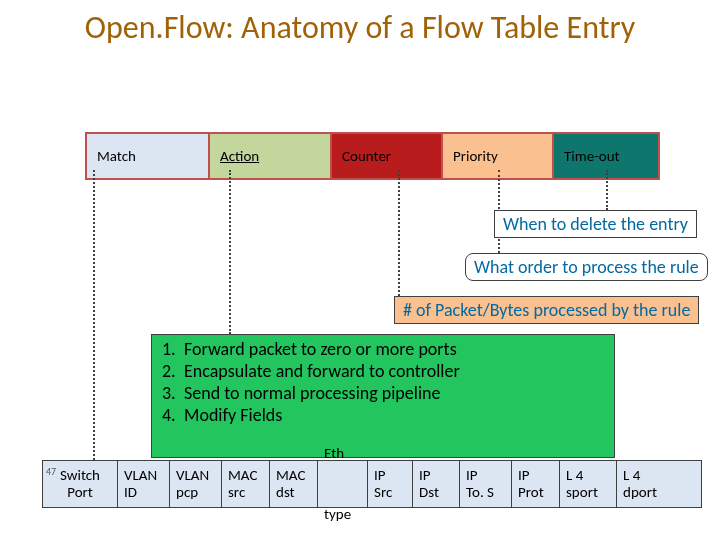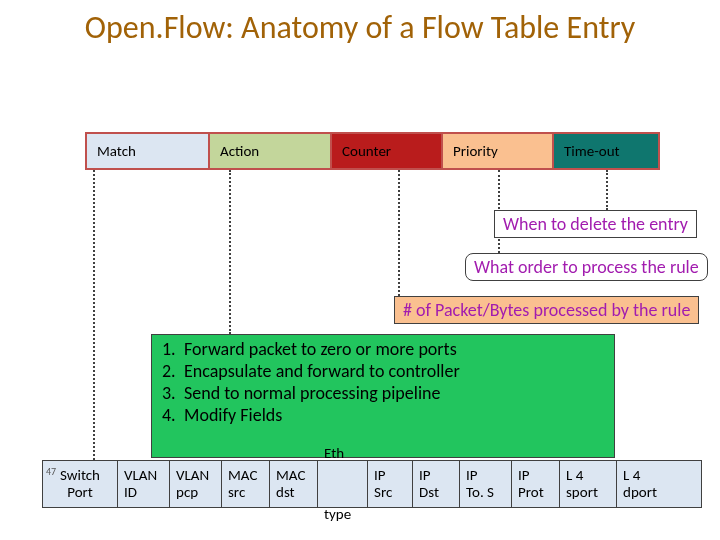--- a/index.html
+++ b/index.html
@@ -19,51 +19,51 @@
     line-height: 1.15;
     color: #a16207;
   }
 
   
   .fields {
     position: absolute;
     top: 132px;
     left: 85px;
     width: 577px;
-    height: 38px;
+    height: 48px;
     display: flex;
   }
   .field {
     border: 2px solid #c0504d;
     display: flex;
     align-items: center;
     padding-left: 10px;
     font-size: 15px;
     color: #000;
   }
   .f-match   { width: 125px; background: #dce6f2; }
-  .f-action  { width: 124px; background: #c3d69b; margin-left: -2px; }
+  .f-action  { width: 124px; background: #c3d69b; margin-left: -2px; text-decoration: underline; }
   .f-counter { width: 113px; background: #b91c1c; margin-left: -2px; }
   .f-priority{ width: 113px; background: #fac090; margin-left: -2px; }
   .f-timeout { width: 108px; background: #0f766e; margin-left: -2px; }
 
   
   .vline {
     position: absolute;
     border-left: 2px dotted #404040;
     width: 0;
   }
 
   
   .callout {
     position: absolute;
     border: 1.5px solid #404040;
     background: #fff;
     font-size: 18px;
-    color: #a21caf;
+    color: #0369a1;
     padding: 2px 8px;
     white-space: nowrap;
   }
   .c-timeout  { top: 210px; left: 494px; }
   .c-priority { top: 253px; left: 465px; border-radius: 8px; }
   .c-counter  { top: 296px; left: 394px; background: #fac090; }
 
   
   .action-box {
     position: absolute;

